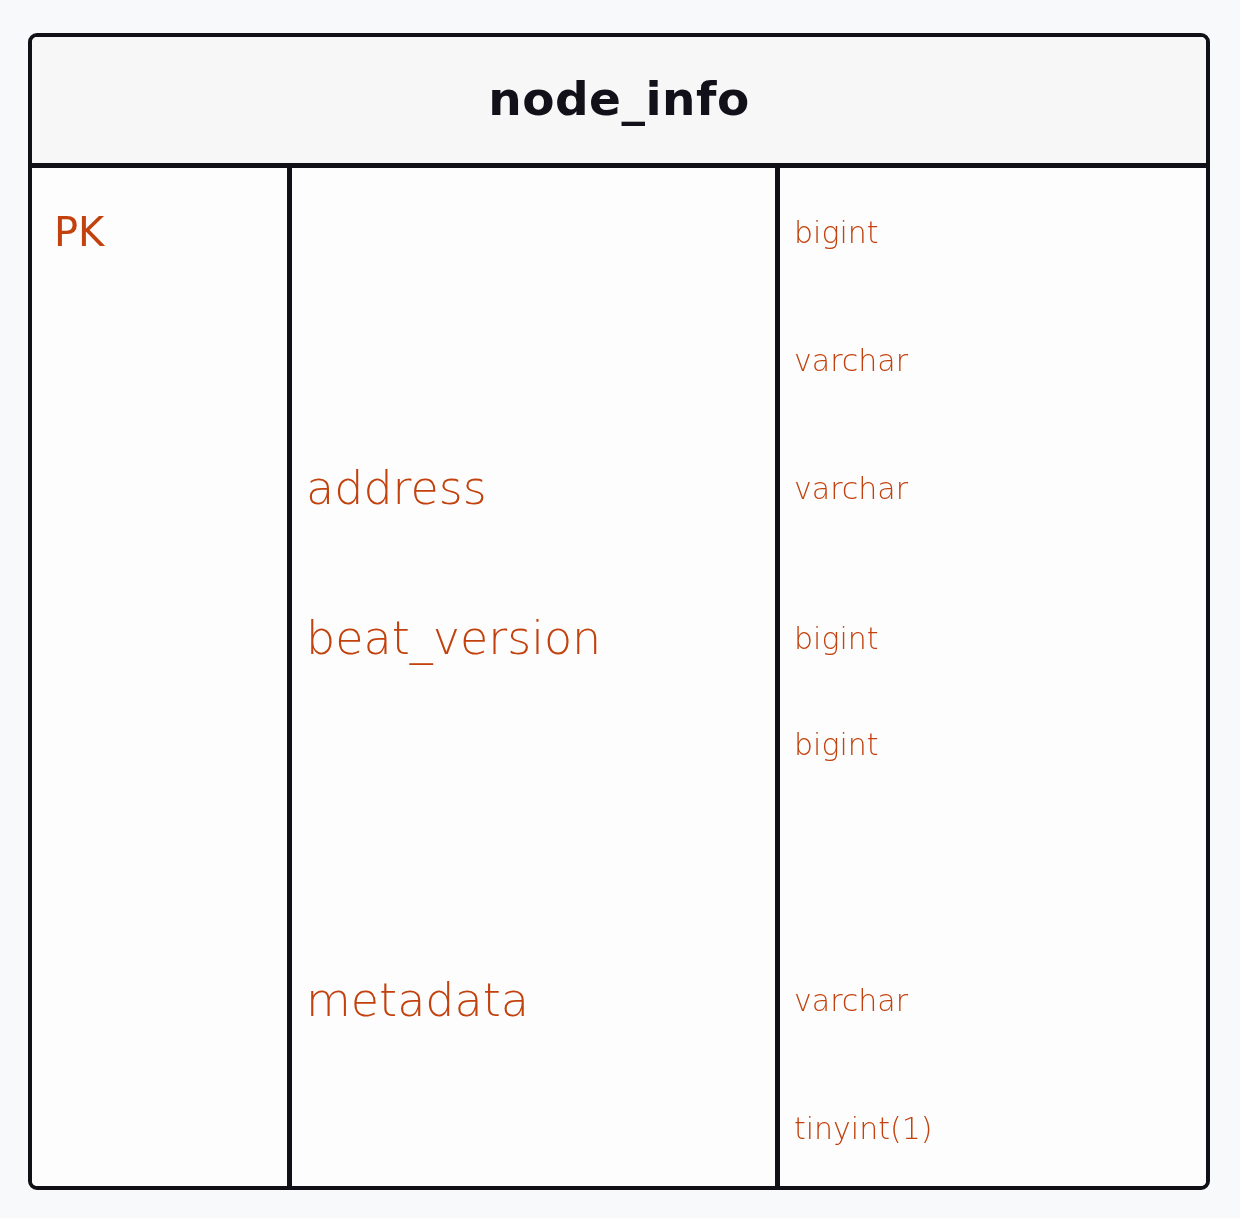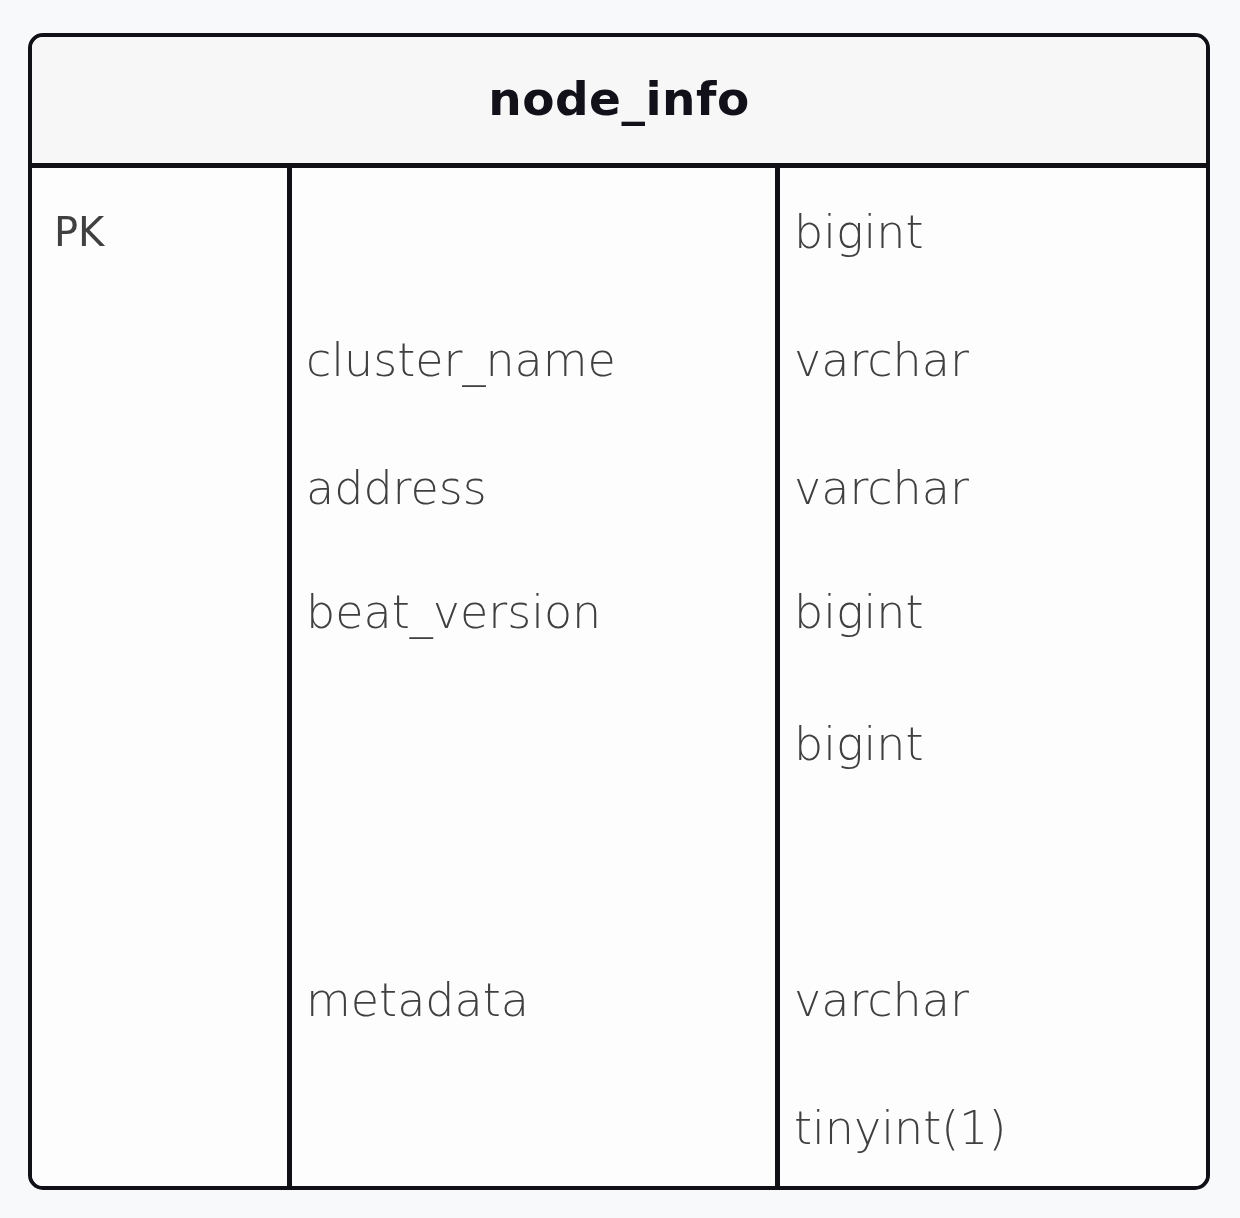--- a/index.html
+++ b/index.html
@@ -23,21 +23,21 @@
 
   
   .entity-box {
     position: absolute;
     left: 28px;
     top: 33px;
     width: 1182px;
     height: 1157px;
     box-sizing: border-box;
     border: 4px solid #111017;
-    border-radius: 15px;
+    border-radius: 9px;
     background: #fdfdfe;
     overflow: hidden;
   }
 
   
   .entity-header {
     position: absolute;
     left: 0;
     top: 0;
     width: 100%;
@@ -93,40 +93,40 @@
     height: 128px;
   }
 
   .cell {
     position: absolute;
     top: 0;
     height: 128px;
     display: flex;
     align-items: center;
     font-family: "DejaVu Sans", sans-serif;
-    color: #404040;
+    color: #c2410c;
     white-space: nowrap;
   }
 
   .cell-key {
     left: 22px;
     width: 225px;
     font-size: 40px;
     font-weight: 400;
   }
   .cell-name {
     left: 274px;
     width: 460px;
     font-size: 46px;
     font-weight: 300;
   }
   .cell-type {
     left: 762px;
     width: 410px;
-    font-size: 46px;
+    font-size: 30px;
     font-weight: 300;
   }
 </style>
 </head>
 <body>
 
 <div id="entity-canvas">
 
   <div class="entity-box">
 
@@ -140,31 +140,30 @@
       <div class="col-rule rule-1"></div>
       <div class="col-rule rule-2"></div>
 
       <div class="attr-row" style="top:0px">
         <span class="cell cell-key">PK</span>
         <span class="cell cell-type">bigint</span>
       </div>
 
       <div class="attr-row" style="top:128px">
         <span class="cell cell-key"></span>
-        <span class="cell cell-name">cluster_name</span>
         <span class="cell cell-type">varchar</span>
       </div>
 
       <div class="attr-row" style="top:256px">
         <span class="cell cell-key"></span>
         <span class="cell cell-name">address</span>
         <span class="cell cell-type">varchar</span>
       </div>
 
-      <div class="attr-row" style="top:380px">
+      <div class="attr-row" style="top:406px">
         <span class="cell cell-key"></span>
         <span class="cell cell-name">beat_version</span>
         <span class="cell cell-type">bigint</span>
       </div>
 
       <div class="attr-row" style="top:512px">
         <span class="cell cell-key"></span>
         <span class="cell cell-type">bigint</span>
       </div>
 

